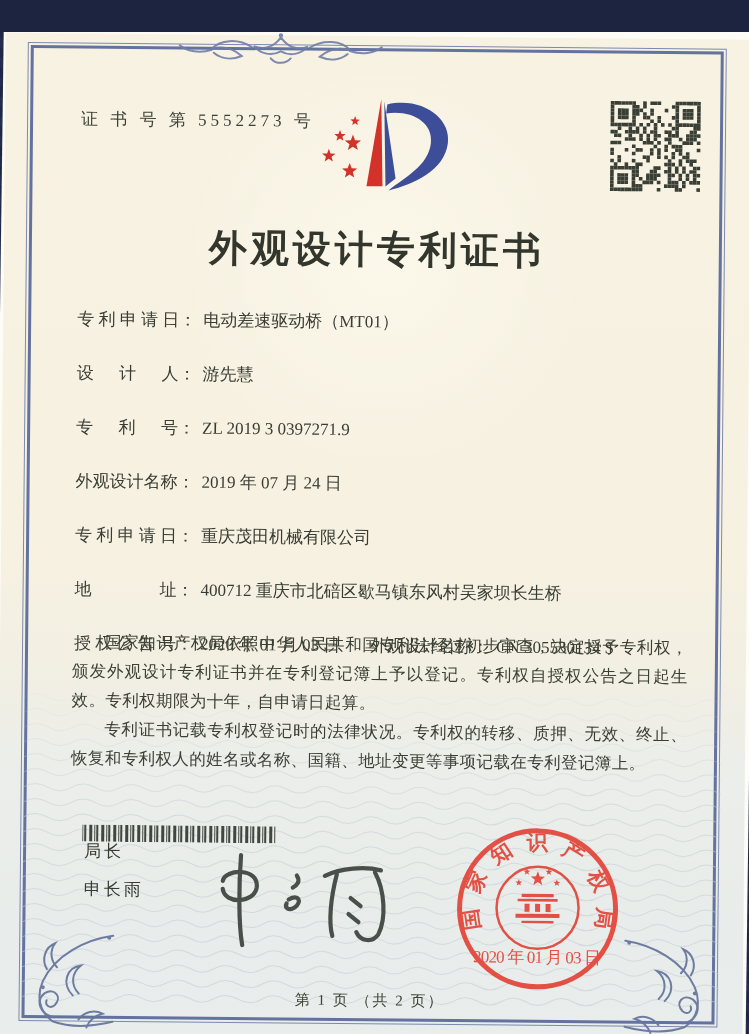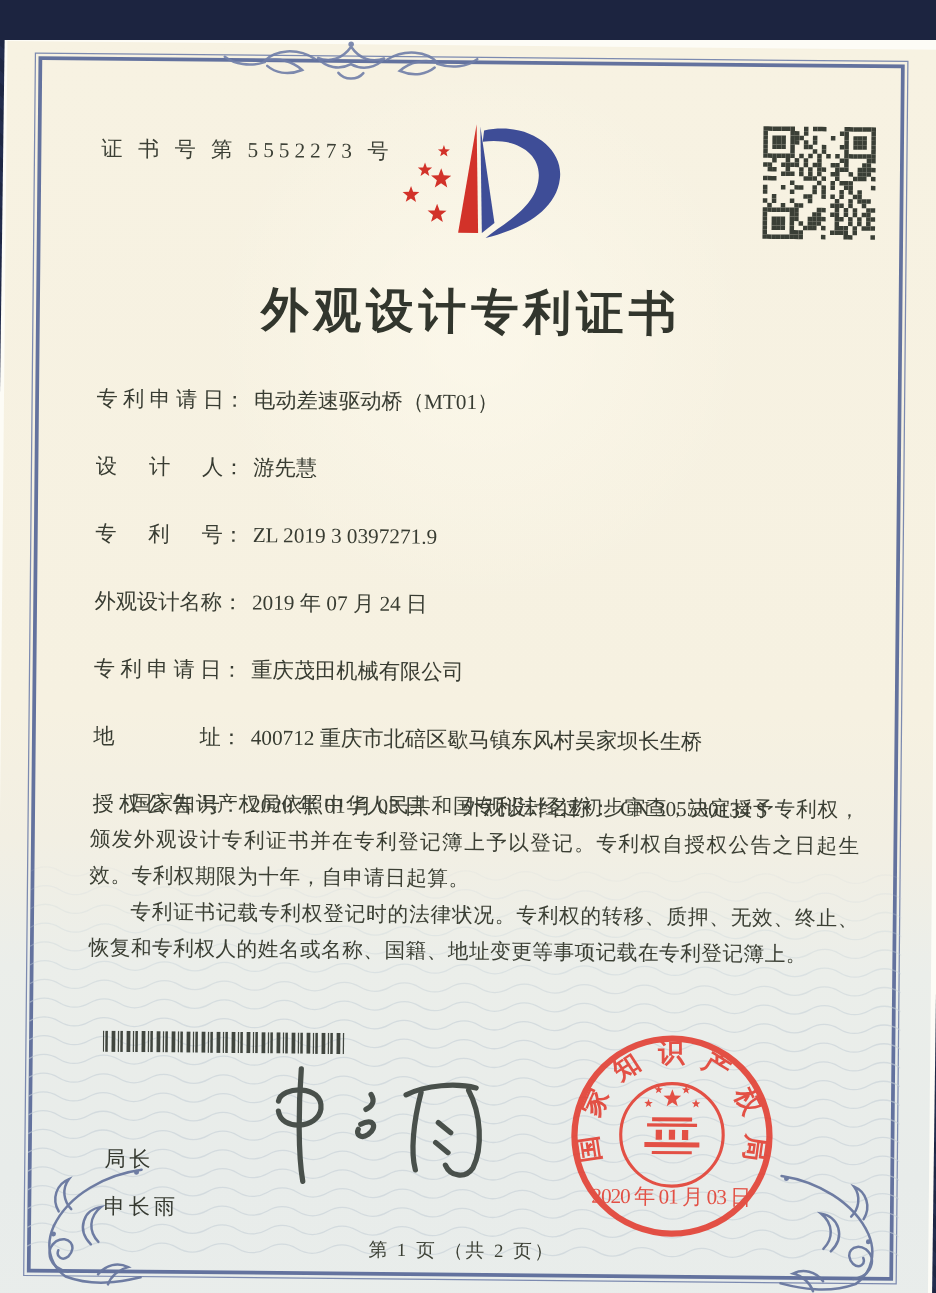--- a/index.html
+++ b/index.html
@@ -20,21 +20,21 @@
   .title{position:absolute;left:0;right:0;top:188px;text-align:center;
     font-size:38px;font-weight:bold;letter-spacing:4px;color:#32362d;}
   .fields{position:absolute;left:74px;top:268px;right:56px;font-size:17px;color:#383c32;}
   .frow{height:47px;line-height:22px;padding-top:7px;position:relative;white-space:nowrap;}
   .flabel{display:inline-block;width:102px;text-align:justify;text-align-last:justify;vertical-align:top;}
   .fcolon{margin-right:7px;}
   .fsecond{position:absolute;left:296px;top:7px;}
   .paras{position:absolute;left:72px;right:58px;top:594px;font-size:16.5px;
     line-height:1.76;letter-spacing:.4px;color:#3b3f34;text-align:justify;}
   .paras p{margin:0;text-indent:2em;}
-  .officer{position:absolute;left:86px;top:882px;font-size:17px;letter-spacing:3px;color:#363a31;}
+  .officer{position:absolute;left:86px;top:806px;font-size:17px;letter-spacing:3px;color:#363a31;}
   .officer div{margin-bottom:15px;}
   .pageinfo{position:absolute;left:0;right:0;top:955px;text-align:center;
     font-size:15px;letter-spacing:2px;color:#3b3f34;}
   .footnote{position:absolute;left:0;right:0;top:999px;text-align:center;
     font-size:15px;letter-spacing:3px;color:#3b3f34;}
   svg{position:absolute;display:block;}
   #waves-svg{left:25px;top:656px;}
   #logo-svg{left:296px;top:54px;}
   #qr-svg{left:603px;top:60px;}
   #barcode-svg{left:84px;top:791px;}

